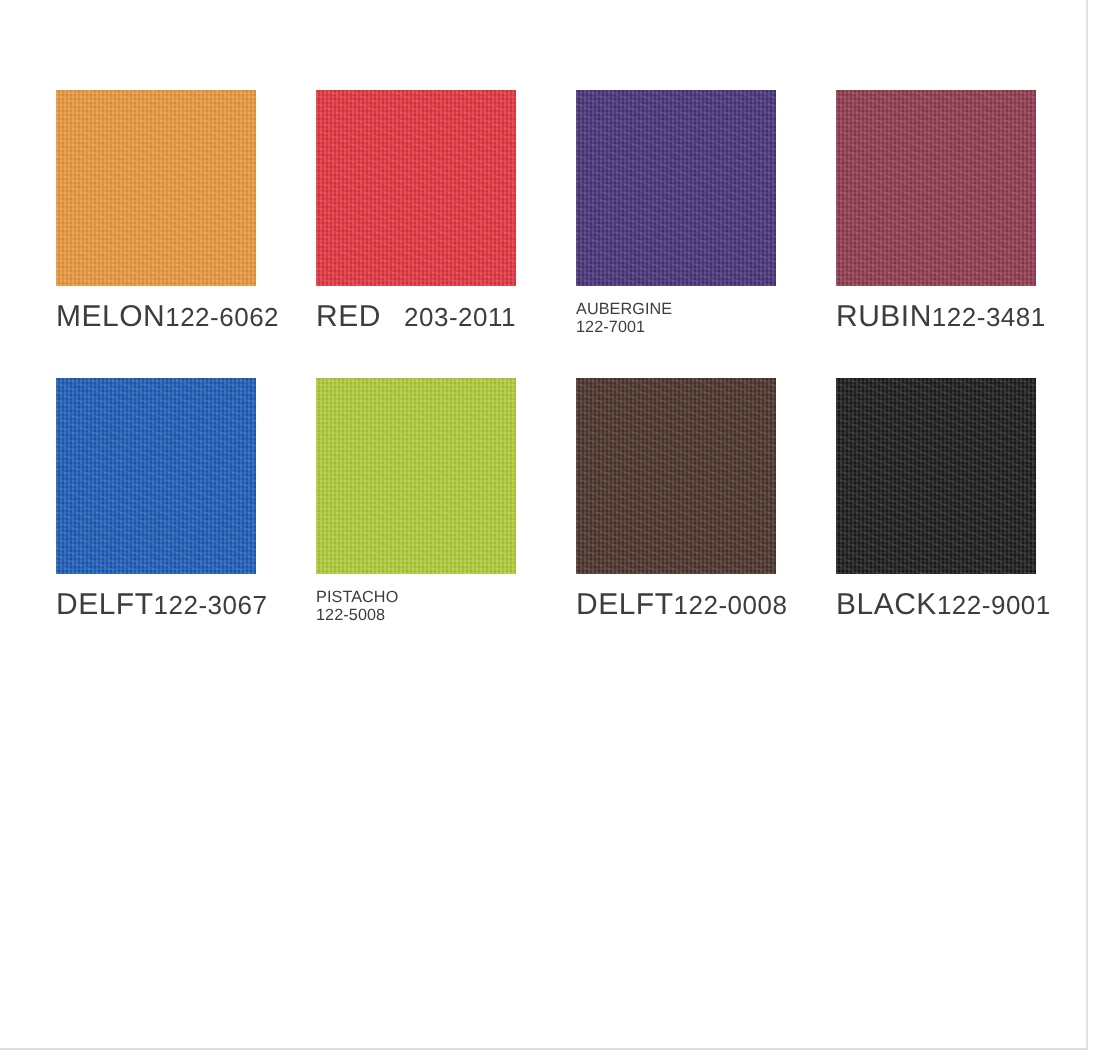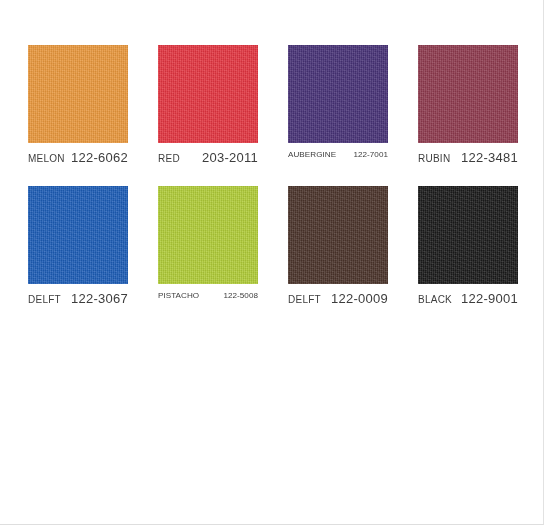--- a/index.html
+++ b/index.html
@@ -79,31 +79,32 @@
     display: flex;
     justify-content: space-between;
     align-items: baseline;
     width: 100px;
     font-size: 8.6px;
     letter-spacing: 0.25px;
     color: #3d3d3d;
     white-space: nowrap;
   }
   .swatch-name {
-    font-size: 10px;
+    font-size: 15px;
     color: #3d3d3d;
   }
   .swatch-code {
     font-size: 13px;
     color: #3d3d3d;
   }
   
   .swatch-cell.long .swatch-caption {
     font-size: 8.1px;
     letter-spacing: 0.05px;
+    flex-direction: column;
   }
   .swatch-cell.long .swatch-name,
   .swatch-cell.long .swatch-code {
     font-size: 8.1px;
   }
 </style>
 </head>
 <body>
 
 <div id="page">
@@ -147,21 +148,21 @@
         <div class="swatch-chip" style="background: rgb(175, 203, 55);"></div>
         <div class="swatch-caption">
           <span class="swatch-name">PISTACHO</span>
           <span class="swatch-code">122-5008</span>
         </div>
       </div>
       <div class="swatch-cell">
         <div class="swatch-chip" style="background: rgb(74, 51, 42);"></div>
         <div class="swatch-caption">
           <span class="swatch-name">DELFT</span>
-          <span class="swatch-code">122-0009</span>
+          <span class="swatch-code">122-0008</span>
         </div>
       </div>
       <div class="swatch-cell">
         <div class="swatch-chip" style="background: rgb(26, 26, 26);"></div>
         <div class="swatch-caption">
           <span class="swatch-name">BLACK</span>
           <span class="swatch-code">122-9001</span>
         </div>
       </div>
     </div>

